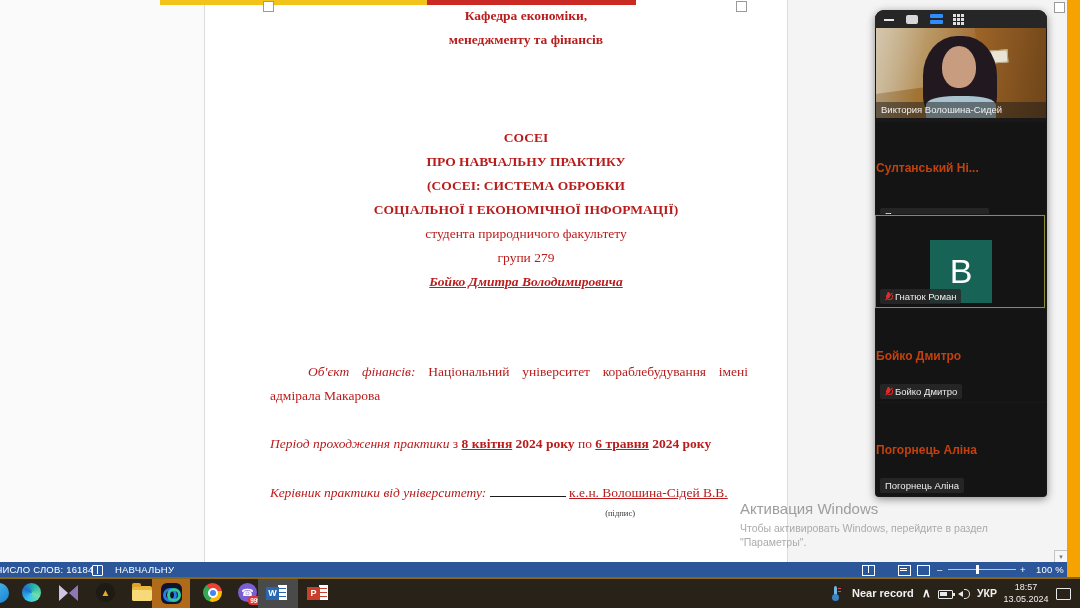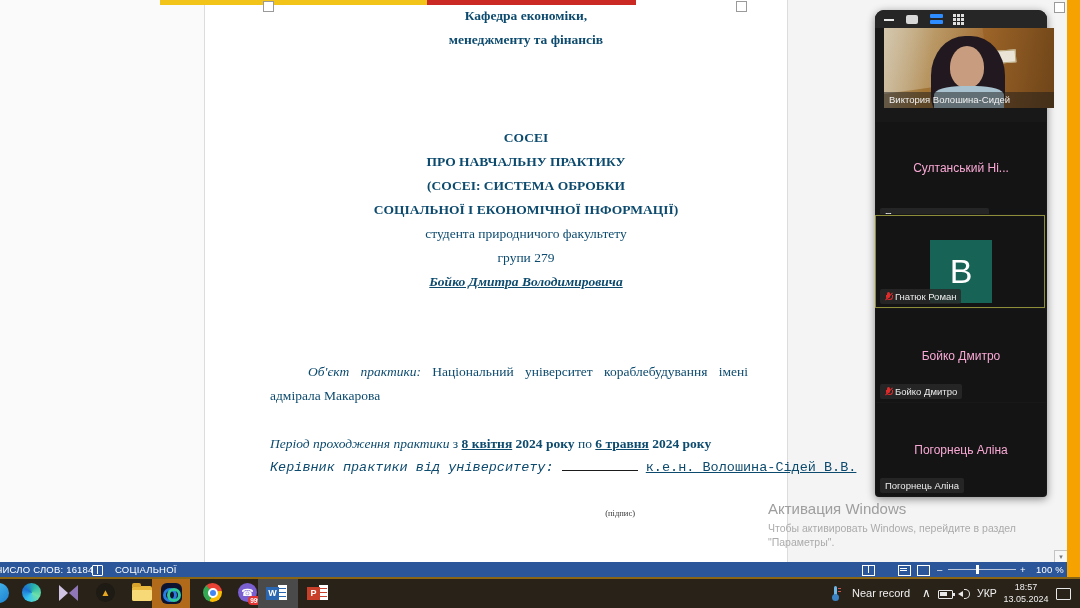--- a/index.html
+++ b/index.html
@@ -5,48 +5,48 @@
   html,body{margin:0;padding:0;}
   body{width:1080px;height:608px;font-family:"Liberation Sans",sans-serif;}
   .abs{position:absolute;}
   #screen{position:relative;width:1080px;height:608px;background:#ffffff;overflow:hidden;}
 
   
   #doc-bg-left{left:0;top:0;width:204px;height:562px;background:#fafafa;}
   #doc-bg-right{left:786px;top:0;width:294px;height:562px;background:#f4f4f4;}
   #doc-page{left:204px;top:0;width:582px;height:562px;background:#ffffff;
             border-left:1px solid #dcdcdc;border-right:1px solid #dcdcdc;}
-  .doc-text{font-family:"Liberation Serif",serif;color:#0c4a6e;}
+  .doc-text{font-family:"Liberation Serif",serif;color:#b91c1c;}
   #dept-block{left:270px;top:4px;width:512px;text-align:center;font-size:13.5px;
               line-height:24px;font-weight:bold;}
   #title-block{left:270px;top:126px;width:512px;text-align:center;font-size:13.5px;line-height:24px;}
   #title-block .b{font-weight:bold;}
   #author-line{font-weight:bold;font-style:italic;text-decoration:underline;}
   #object-para{left:270px;top:360px;width:478px;text-align:justify;font-size:13.5px;
                line-height:23.5px;text-indent:38px;}
   .ital{font-style:italic;}
   #period-line{left:270px;top:436px;width:500px;font-size:13.5px;white-space:nowrap;font-family:Liberation Serif, serif;}
   .bu{font-weight:bold;text-decoration:underline;}
   .bold{font-weight:bold;}
-  #supervisor-line{left:270px;top:457px;width:500px;font-size:13.5px;white-space:nowrap;font-family:Liberation Mono, monospace;}
+  #supervisor-line{left:270px;top:483px;width:500px;font-size:13.5px;white-space:nowrap;}
   .sig-blank{display:inline-block;width:76px;border-bottom:1px solid #1b1b1b;height:13px;vertical-align:baseline;}
   .uline{text-decoration:underline;}
   #signature-caption{left:505px;top:508px;width:130px;text-align:right;font-size:8.5px;color:#333;}
 
   
   #top-bar-yellow{left:160px;top:0;width:267px;height:5px;background:#f2c318;}
   #top-bar-red{left:427px;top:0;width:209px;height:5px;background:#cb2a24;}
   #right-strip{left:1067px;top:0;width:13px;height:577px;background:#f6a200;}
   .handle{width:9px;height:9px;background:#ffffff;border:1px solid #9a9a9a;}
   #handle-1{left:263px;top:1px;}
   #handle-2{left:736px;top:1px;}
   #handle-3{left:1054px;top:2px;}
 
   
-  #watermark{left:768px;top:500px;width:300px;color:#9e9e9e;}
+  #watermark{left:740px;top:500px;width:300px;color:#9e9e9e;}
   #watermark .wm1{font-size:15px;}
   #watermark .wm2{font-size:10.5px;color:#ababab;margin-top:4px;line-height:14px;}
 
   
   #scroll-down{left:1054px;top:550px;width:12px;height:12px;background:#f7f7f7;
                border:1px solid #c4c4c4;color:#777;font-size:7px;line-height:11px;text-align:center;}
 
   
   #status-bar{left:0;top:562px;width:1080px;height:15px;background:#2b579a;color:#ffffff;}
   #status-bar .txt{position:absolute;font-size:9.5px;line-height:15px;letter-spacing:.2px;}
@@ -100,21 +100,21 @@
   .office-sq{position:absolute;left:0;top:2px;width:13px;height:13px;color:#fff;font-weight:bold;
              font-size:9px;line-height:13px;text-align:center;}
   #tb-word{left:266px;}
   #tb-word .office-sq{background:#2b66b0;}
   #tb-word .office-page i{background:#2b66b0;}
   #tb-ppt{left:307px;}
   #tb-ppt .office-sq{background:#c8402a;}
   #tb-ppt .office-page i{background:#c8402a;}
 
   
-  .tray-txt{position:absolute;color:#f0f0f0;font-size:11px;line-height:29px;}
+  .tray-txt{position:absolute;color:#f0f0f0;font-size:11px;line-height:29px;font-weight:bold;}
   #thermo{left:831px;top:7px;width:10px;height:15px;}
   #thermo .stem{position:absolute;left:3px;top:0;width:3px;height:10px;background:#6db8e8;border-radius:2px;}
   #thermo .bulb{position:absolute;left:1px;bottom:0;width:7px;height:7px;border-radius:50%;background:#3b82c4;}
   #thermo .tick{position:absolute;left:7px;top:2px;width:3px;height:1px;background:#d05050;box-shadow:0 3px 0 #d05050;}
   #tray-weather{left:852px;}
   #tray-chevron{left:922px;font-size:12px;}
   #tray-battery{left:938px;top:11px;width:13px;height:7px;border:1px solid #e8e8e8;border-radius:1px;}
   #tray-battery::before{content:"";position:absolute;right:-3px;top:1.5px;width:2px;height:3px;background:#e8e8e8;}
   #tray-battery::after{content:"";position:absolute;left:1px;top:1px;width:7px;height:4px;background:#e8e8e8;}
   #tray-speaker{left:958px;top:9px;width:12px;height:11px;}
@@ -129,27 +129,27 @@
                  border-radius:9px 9px 4px 4px;box-shadow:0 2px 8px rgba(0,0,0,.45);}
   #panel-header{position:absolute;left:0;top:0;width:172px;height:18px;background:#262626;border-radius:9px 9px 0 0;}
   #ph-min{position:absolute;left:9px;top:9px;width:10px;height:2px;background:#e8e8e8;}
   #ph-speaker{position:absolute;left:31px;top:5px;width:12px;height:9px;background:#d8d8d8;border-radius:2px;}
   #ph-strip{position:absolute;left:55px;top:4px;width:13px;height:11px;}
   #ph-strip i{display:block;height:4px;background:#2d8cff;margin-bottom:2px;border-radius:1px;}
   #ph-grid{position:absolute;left:78px;top:4px;width:11px;height:11px;
            display:grid;grid-template-columns:repeat(3,3px);grid-template-rows:repeat(3,3px);gap:1px;}
   #ph-grid i{background:#e0e0e0;display:block;}
   .tile{position:absolute;left:1px;width:170px;background:#141414;overflow:hidden;}
-  #tile-1{top:18px;height:80px;margin-left:8px;}
+  #tile-1{top:18px;height:90px;}
   #tile-2{top:112px;height:92px;}
   #tile-3{top:205px;height:93px;border:1px solid #8e8e3a;left:0;width:170px;box-sizing:border-box;}
   #tile-4{top:299px;height:93px;}
   #tile-5{top:393px;height:93px;border-radius:0 0 4px 4px;}
   .tile .center-name{position:absolute;left:0;right:0;top:50%;transform:translateY(-50%);
-                     text-align:center;color:#f9a8d4;font-weight:normal;font-size:12px;}
+                     text-align:left;color:#c2410c;font-weight:bold;font-size:12px;}
   .name-tag{position:absolute;left:4px;bottom:3px;background:rgba(42,42,42,.82);color:#ececec;
             font-size:9.5px;line-height:13px;padding:1px 5px;border-radius:2px;display:flex;align-items:center;gap:3px;}
   .mic-muted{width:7px;height:10px;position:relative;flex:0 0 auto;}
   .mic-muted .body{position:absolute;left:2px;top:0;width:3px;height:6px;background:#e02b2b;border-radius:2px;}
   .mic-muted .arc{position:absolute;left:0.5px;top:3px;width:5px;height:4px;border:1px solid #e02b2b;border-top:none;border-radius:0 0 4px 4px;}
   .mic-muted .slash{position:absolute;left:-1px;top:4px;width:10px;height:1px;background:#e02b2b;transform:rotate(-45deg);}
   
   #video-scene{position:absolute;inset:0;background:linear-gradient(100deg,#b3a287 0%,#a17434 28%,#9c6428 55%,#6e4418 100%);}
   #video-scene .light{position:absolute;left:-20px;top:-30px;width:120px;height:90px;
                       background:linear-gradient(115deg,rgba(235,225,200,.75),rgba(235,225,200,0));transform:rotate(-8deg);}
@@ -182,21 +182,21 @@
     <div class="b">СОСЕІ</div>
     <div class="b">ПРО НАВЧАЛЬНУ ПРАКТИКУ</div>
     <div class="b">(СОСЕІ: СИСТЕМА ОБРОБКИ</div>
     <div class="b">СОЦІАЛЬНОЇ І ЕКОНОМІЧНОЇ ІНФОРМАЦІЇ)</div>
     <div>студента природничого факультету</div>
     <div>групи 279</div>
     <div id="author-line">Бойко Дмитра Володимировича</div>
   </div>
 
   <div class="abs doc-text" id="object-para">
-    <span class="ital">Об'єкт практики:</span>
+    <span class="ital">Об'єкт фінансів:</span>
     <span>Національний університет кораблебудування імені адмірала Макарова</span>
   </div>
 
   <div class="abs doc-text" id="period-line">
     <span class="ital">Період проходження практики</span>
     <span>з</span>
     <span class="bu">8 квітня</span>
     <span class="bold">2024 року</span>
     <span>по</span>
     <span class="bu">6 травня</span>
@@ -223,21 +223,21 @@
   <div class="abs" id="top-bar-red"></div>
   <div class="abs handle" id="handle-1"></div>
   <div class="abs handle" id="handle-2"></div>
   <div class="abs handle" id="handle-3"></div>
 
   <div class="abs" id="scroll-down">▾</div>
 
   <div class="abs" id="status-bar">
     <div class="txt" id="word-count">ЧИСЛО СЛОВ: 16184</div>
     <div class="abs" id="proof-icon"></div>
-    <div class="txt" id="status-lang">СОЦІАЛЬНОЇ</div>
+    <div class="txt" id="status-lang">НАВЧАЛЬНУ</div>
     <div class="view-ic" id="view-read"></div>
     <div class="view-ic" id="view-print"></div>
     <div class="view-ic" id="view-web"></div>
     <div class="txt" id="zoom-minus">–</div>
     <div class="abs" id="zoom-track"></div>
     <div class="abs" id="zoom-thumb"></div>
     <div class="txt" id="zoom-plus">+</div>
     <div class="txt" id="zoom-pct">100 %</div>
   </div>
 

